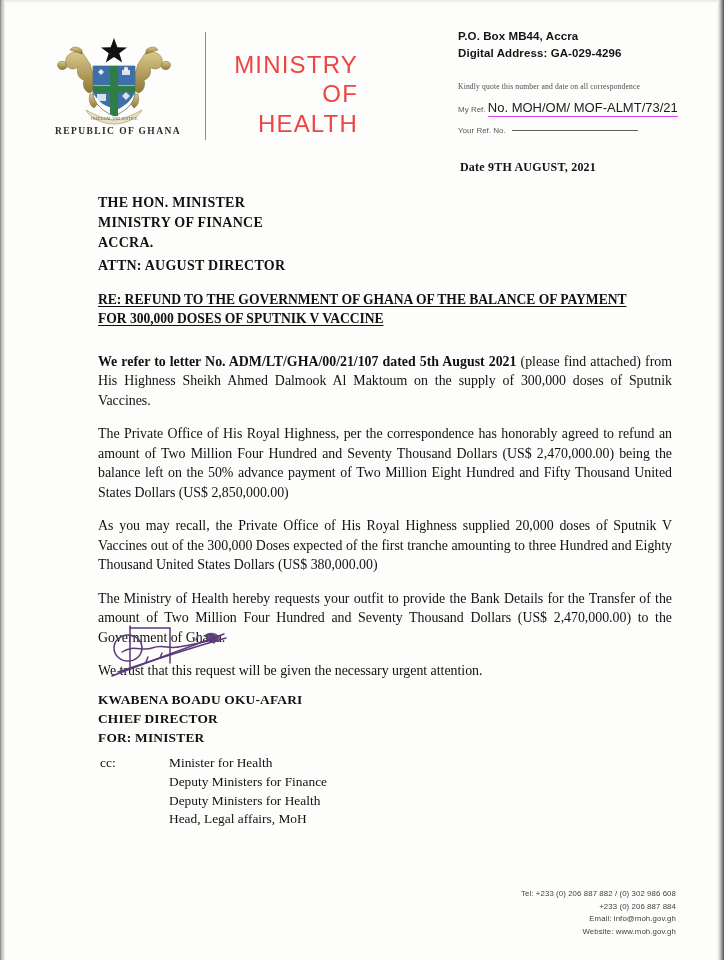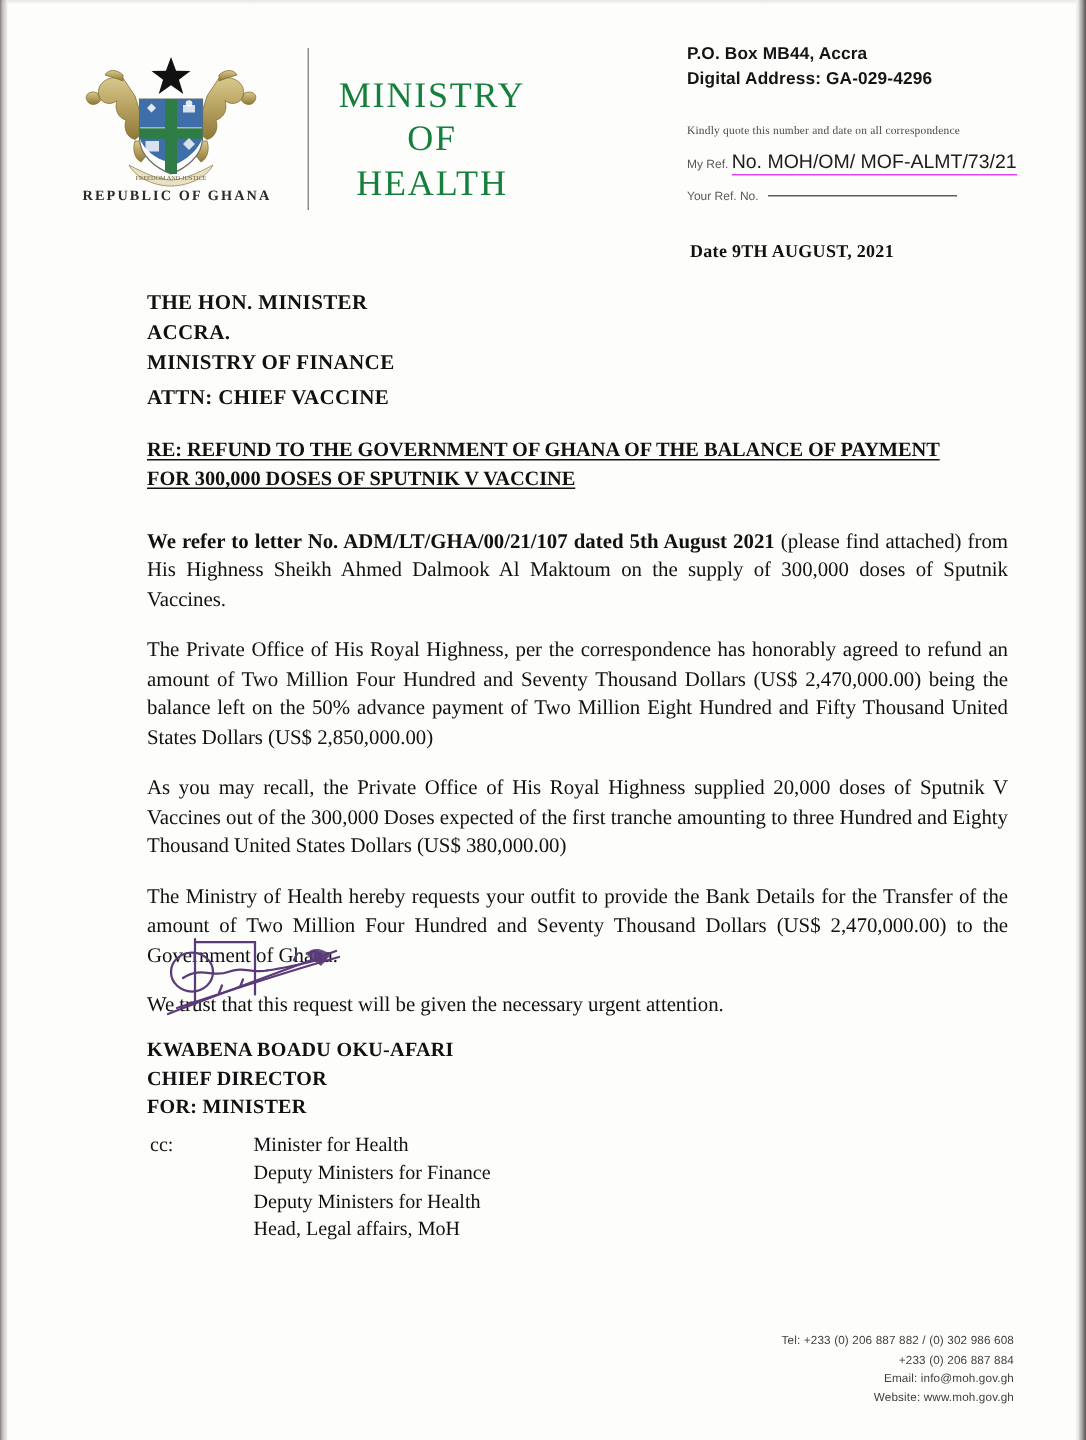--- a/index.html
+++ b/index.html
@@ -64,26 +64,26 @@
   .divider-v {
     position: absolute;
     left: 167px; top: 2px;
     width: 1px; height: 108px;
     background: #8e8e8e;
   }
   .moh-title {
     position: absolute;
     left: 180px; top: 20px;
     width: 140px;
-    text-align: center;
-    font-family: Liberation Serif, serif;
+    text-align: right;
+    font-family: Liberation Sans, sans-serif;
     font-size: 24px;
     line-height: 1.22;
     letter-spacing: 1.2px;
-    color: #15803d;
+    color: #ef4444;
   }
 
   
   .addr-block {
     position: absolute;
     left: 458px; top: 28px;
     width: 215px;
   }
   .addr-line {
     font-family: "Liberation Sans", sans-serif;
@@ -316,24 +316,24 @@
     <div class="ref-row">
       <span class="lbl">Your Ref. No.</span>
       <span class="rule"></span>
     </div>
   </div>
 
   <div class="date-line">Date 9TH AUGUST, 2021</div>
 
   <div class="recipient">
     <div>THE HON. MINISTER</div>
+    <div>MINISTRY OF FINANCE</div>
     <div>ACCRA.</div>
-    <div>MINISTRY OF FINANCE</div>
-  </div>
-  <div class="attn">ATTN:  CHIEF VACCINE</div>
+  </div>
+  <div class="attn">ATTN:  AUGUST DIRECTOR</div>
 
   <div class="subject">
     <span>RE: REFUND TO THE GOVERNMENT OF GHANA OF THE BALANCE OF PAYMENT</span><br>
     <span>FOR 300,000 DOSES OF SPUTNIK V VACCINE</span>
   </div>
 
   <div class="body-wrap">
     <p class="para"><b>We refer to letter No. ADM/LT/GHA/00/21/107 dated 5th August 2021</b><span> (please find attached) from His Highness Sheikh Ahmed Dalmook Al Maktoum on the supply of 300,000 doses of Sputnik Vaccines.</span></p>
 
     <p class="para">The Private Office of His Royal Highness, per the correspondence has honorably agreed to refund an amount of Two Million Four Hundred and Seventy Thousand Dollars (US$ 2,470,000.00) being the balance left on the 50% advance payment of Two Million Eight Hundred and Fifty Thousand United States Dollars (US$ 2,850,000.00)</p>

